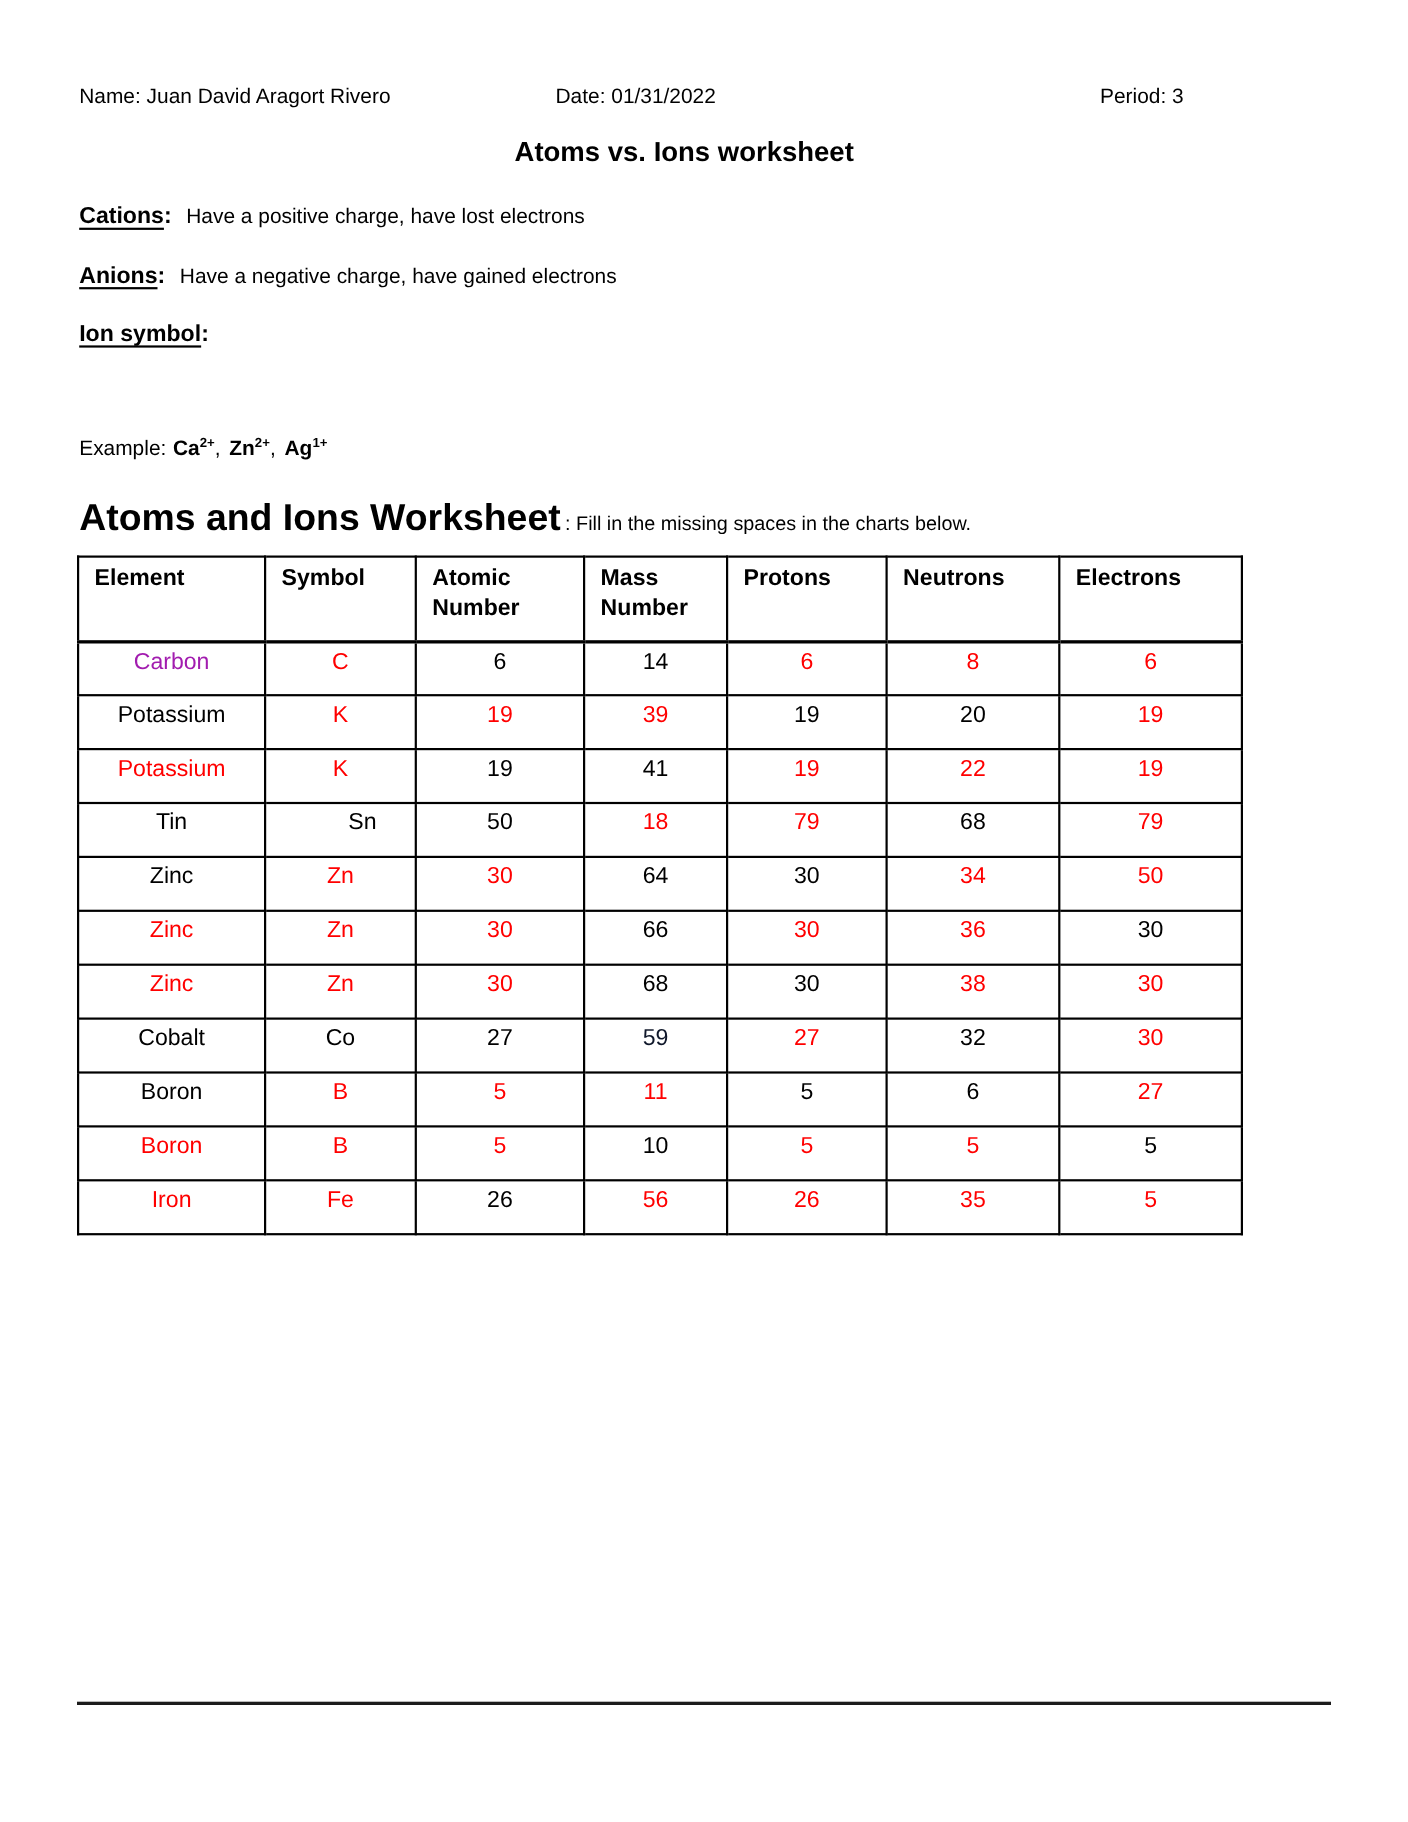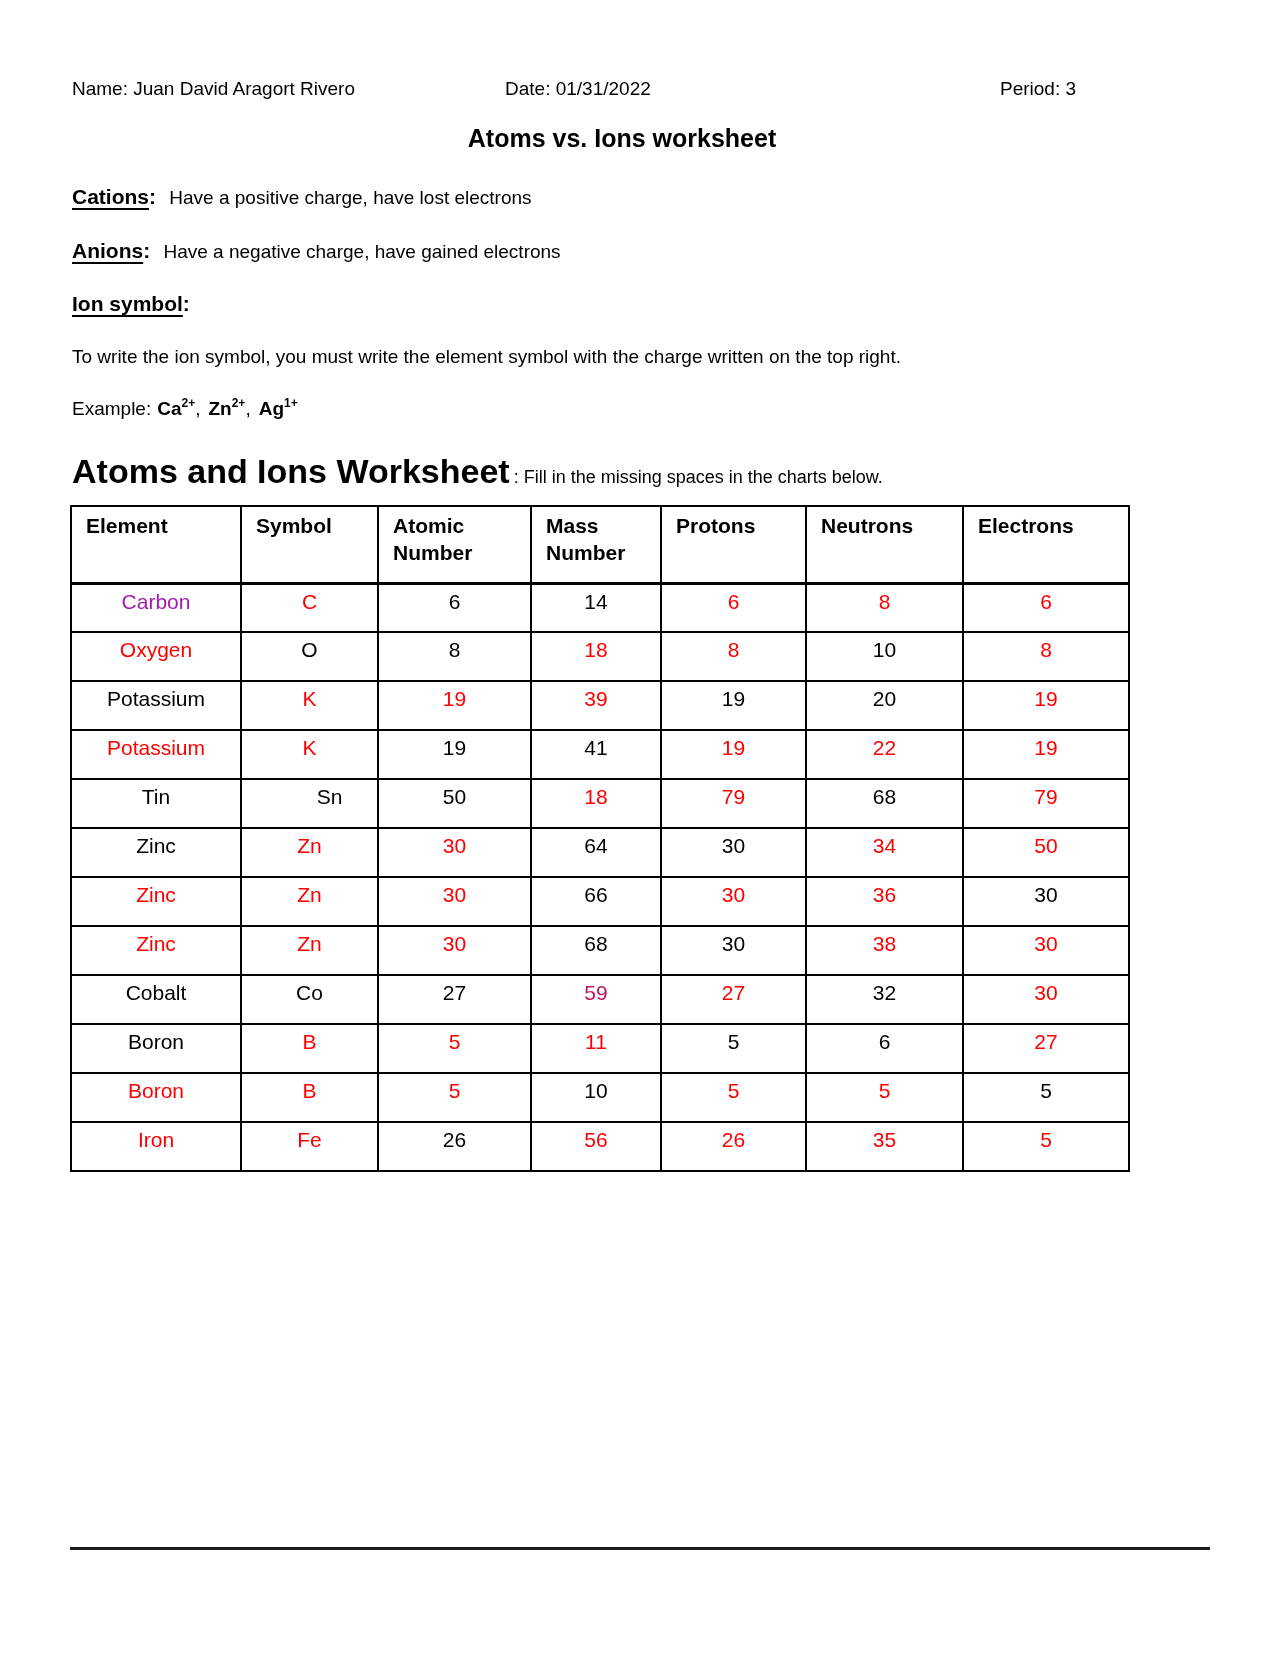--- a/index.html
+++ b/index.html
@@ -103,21 +103,20 @@
 
   <p class="def" style="top:239px">
     <span class="term"><span class="u">Anions</span><span>:</span></span>
     <span class="def-text">Have a negative charge, have gained electrons</span>
   </p>
 
   <p class="def" style="top:292px">
     <span class="term"><span class="u">Ion symbol</span><span>:</span></span>
   </p>
 
-  <p class="body-text" style="top:346px">To write the ion symbol, you must write the element symbol with the charge written on the top right.</p>
 
   <p class="body-text example" style="top:398px">
     <span>Example:</span><b>Ca</b><sup>2+</sup><span class="sep">,</span><b>Zn</b><sup>2+</sup><span class="sep">,</span><b>Ag</b><sup>1+</sup>
   </p>
 
   <div class="ws-heading">
     <span class="big">Atoms and Ions Worksheet</span><span class="inst">: Fill in the missing spaces in the charts below.</span>
   </div>
 
   <table class="atoms">
@@ -145,29 +144,20 @@
         <tr>
           <td style="color: #a21caf; margin-top: 32px;">Carbon</td>
           <td style="color: rgb(255, 0, 0);">C</td>
           <td style="color: rgb(0, 0, 0);">6</td>
           <td style="color: rgb(0, 0, 0);">14</td>
           <td style="color: rgb(255, 0, 0);">6</td>
           <td style="color: rgb(255, 0, 0);">8</td>
           <td style="color: rgb(255, 0, 0);">6</td>
         </tr>
         <tr>
-          <td style="color: rgb(255, 0, 0);">Oxygen</td>
-          <td style="color: rgb(0, 0, 0);">O</td>
-          <td style="color: rgb(0, 0, 0);">8</td>
-          <td style="color: rgb(255, 0, 0);">18</td>
-          <td style="color: rgb(255, 0, 0);">8</td>
-          <td style="color: rgb(0, 0, 0);">10</td>
-          <td style="color: rgb(255, 0, 0);">8</td>
-        </tr>
-        <tr>
           <td style="color: rgb(0, 0, 0);">Potassium</td>
           <td style="color: rgb(255, 0, 0);">K</td>
           <td style="color: rgb(255, 0, 0);">19</td>
           <td style="color: rgb(255, 0, 0);">39</td>
           <td style="color: rgb(0, 0, 0);">19</td>
           <td style="color: rgb(0, 0, 0);">20</td>
           <td style="color: rgb(255, 0, 0);">19</td>
         </tr>
         <tr>
           <td style="color: rgb(255, 0, 0);">Potassium</td>
@@ -211,21 +201,21 @@
           <td style="color: rgb(255, 0, 0);">30</td>
           <td style="color: rgb(0, 0, 0);">68</td>
           <td style="color: rgb(0, 0, 0);">30</td>
           <td style="color: rgb(255, 0, 0);">38</td>
           <td style="color: rgb(255, 0, 0);">30</td>
         </tr>
         <tr>
           <td style="color: rgb(0, 0, 0);">Cobalt</td>
           <td style="color: rgb(0, 0, 0); text-align: center;">Co</td>
           <td style="color: rgb(0, 0, 0);">27</td>
-          <td style="color: #be185d; margin-top: 48px;">59</td>
+          <td style="color: #0f172a; margin-top: 48px;">59</td>
           <td style="color: rgb(255, 0, 0);">27</td>
           <td style="color: rgb(0, 0, 0);">32</td>
           <td style="color: rgb(255, 0, 0);">30</td>
         </tr>
         <tr>
           <td style="color: rgb(0, 0, 0);">Boron</td>
           <td style="color: rgb(255, 0, 0);">B</td>
           <td style="color: rgb(255, 0, 0);">5</td>
           <td style="color: rgb(255, 0, 0);">11</td>
           <td style="color: rgb(0, 0, 0);">5</td>

